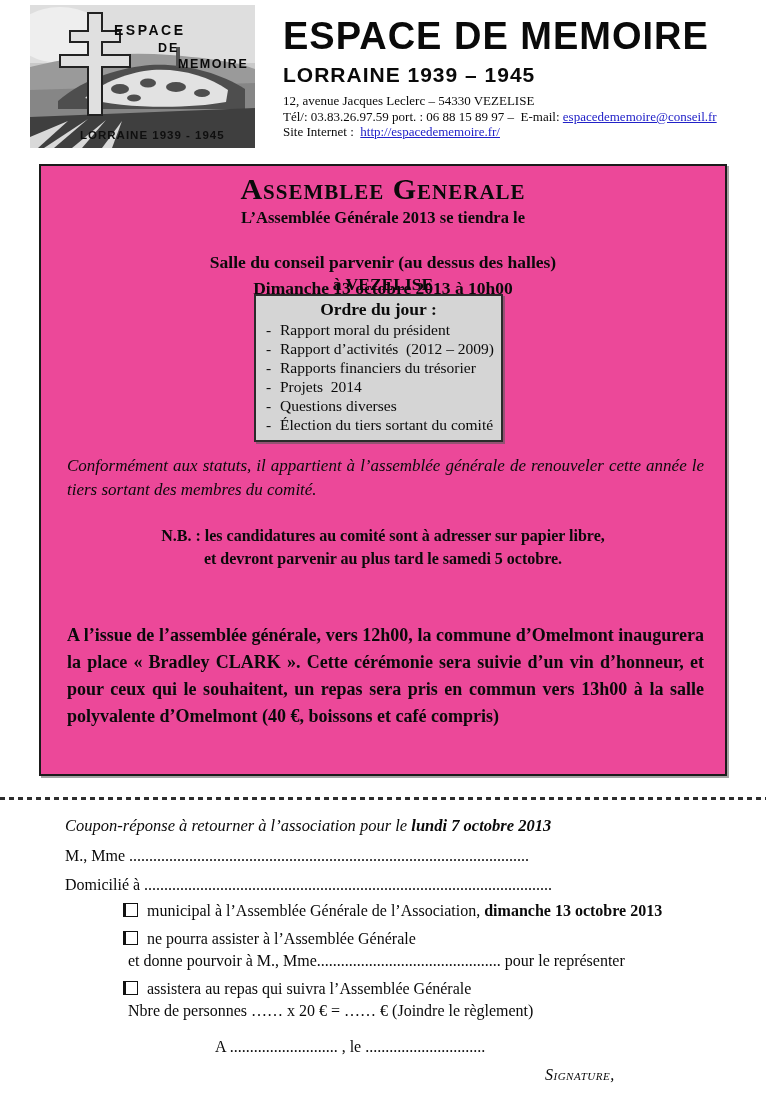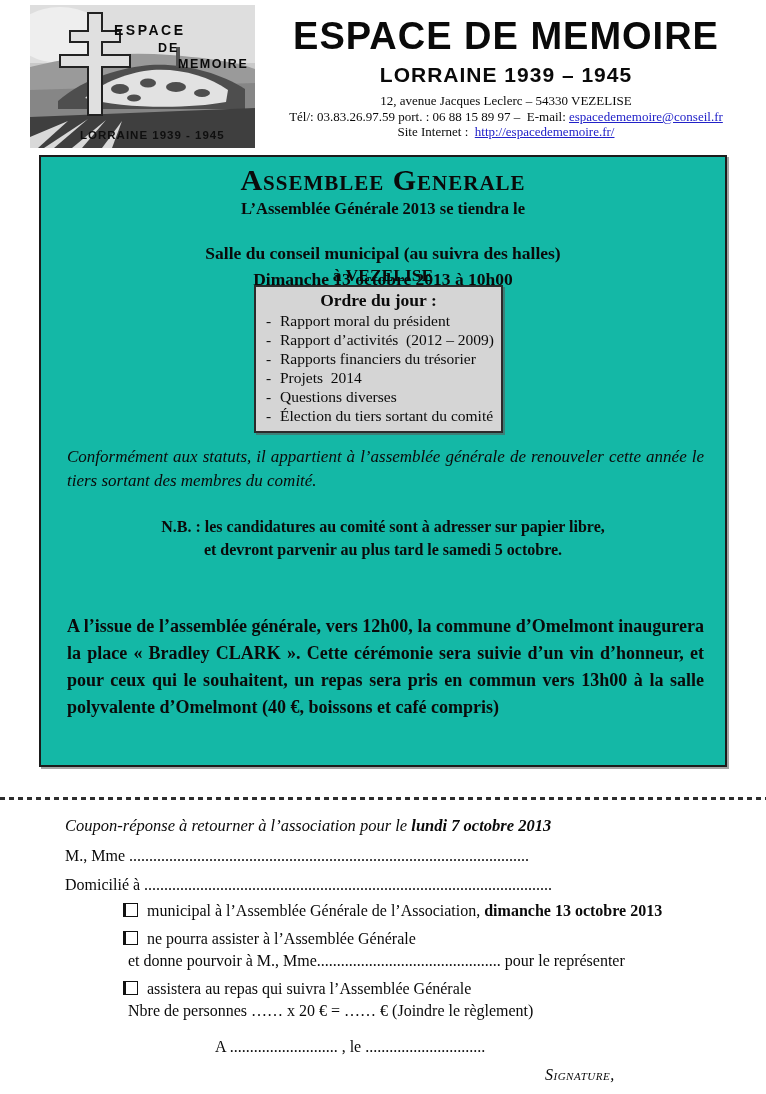--- a/index.html
+++ b/index.html
@@ -3,36 +3,36 @@
 <meta charset="utf-8">
 <style>
   html,body{margin:0;padding:0;}
   body{
     width:766px;height:1094px;position:relative;background:#ffffff;
     font-family:"Liberation Serif","DejaVu Serif",serif;color:#0a0a0a;
     overflow:hidden;
   }
   
   .logo{position:absolute;left:30px;top:5px;width:225px;height:143px;}
-  .head-text{position:absolute;left:283px;top:14px;width:446px;text-align:center;}
+  .head-text{position:absolute;left:283px;top:14px;width:446px;text-align:left;}
   .head-title{
     font-family:"Liberation Sans","DejaVu Sans",sans-serif;font-weight:bold;
     font-size:38px;letter-spacing:1px;line-height:44px;white-space:nowrap;
   }
   .head-subtitle{
     font-family:"Liberation Sans","DejaVu Sans",sans-serif;font-weight:bold;
     font-size:21px;letter-spacing:1px;margin-top:4px;line-height:26px;
   }
   .contact{margin-top:5px;font-size:13px;line-height:15.5px;}
   .contact-line{white-space:pre-wrap;}
   a.doc-link{color:#2121c8;text-decoration:underline;cursor:pointer;}
   
   .main-box{
-    position:absolute;left:39px;top:155px;width:688px;height:612px;
-    border:2px solid #1b1b1b;box-sizing:border-box;background:#14b8a6;
+    position:absolute;left:39px;top:164px;width:688px;height:612px;
+    border:2px solid #1b1b1b;box-sizing:border-box;background:#ec4899;
     box-shadow:2px 2px 0 rgba(90,90,90,.55);
   }
   .ag-heading{
     position:absolute;top:6px;left:0;width:100%;text-align:center;
     font-weight:bold;font-variant:small-caps;font-size:30px;letter-spacing:1px;
   }
   .center-line{position:absolute;left:0;width:100%;text-align:center;font-weight:bold;}
   .intro-line{top:42px;font-size:16.5px;}
   .bold-line{font-weight:bold;font-size:17.5px;}
   .date-line{top:64px;margin-top:48px;}
@@ -122,21 +122,21 @@
       <div class="contact-line"><span>Tél/: 03.83.26.97.59 port. : 06 88 15 89 97 –  E-mail: </span><a class="doc-link">espacedememoire@conseil.fr</a></div>
       <div class="contact-line"><span>Site Internet :  </span><a class="doc-link">http://espacedememoire.fr/</a></div>
     </div>
   </div>
 </div>
 
 <div class="main-box">
   <div class="ag-heading">Assemblee Generale</div>
   <div class="center-line intro-line">L’Assemblée Générale 2013 se tiendra le</div>
   <div class="center-line bold-line date-line">Dimanche 13 octobre 2013 à 10h00</div>
-  <div class="center-line bold-line place-line">Salle du conseil municipal (au suivra des halles)</div>
+  <div class="center-line bold-line place-line">Salle du conseil parvenir (au dessus des halles)</div>
   <div class="center-line bold-line city-line">à VEZELISE</div>
 
   <div class="agenda">
     <div class="agenda-title">Ordre du jour :</div>
     <div class="agenda-item">
         <span class="agenda-dash">-</span>
         <span class="agenda-label">Rapport moral du président</span>
       </div>
     <div class="agenda-item">
         <span class="agenda-dash">-</span>

